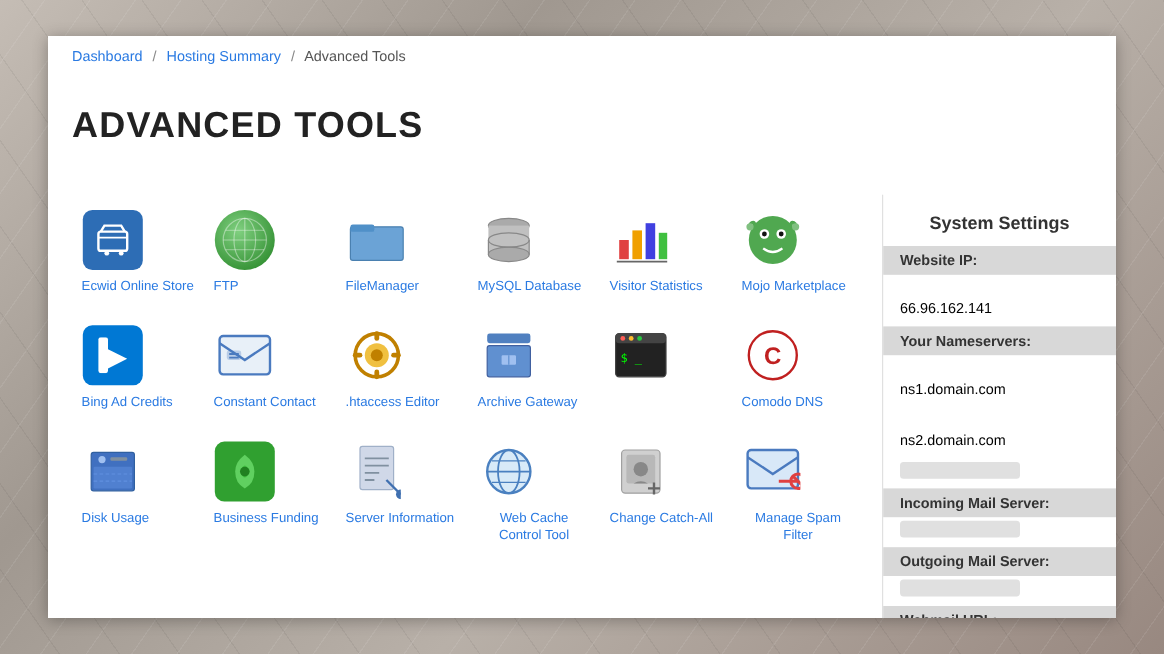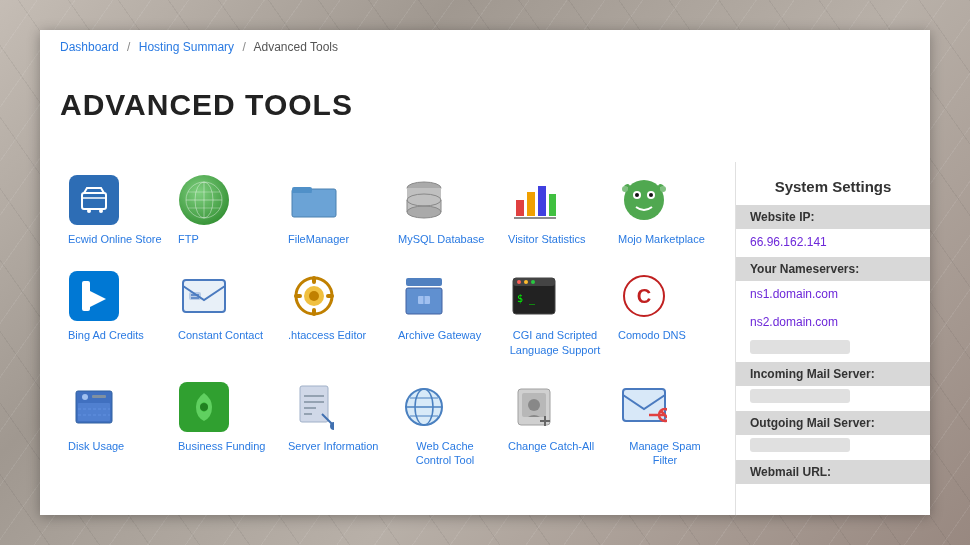--- a/index.html
+++ b/index.html
@@ -138,23 +138,23 @@
 
     .sidebar-row-header {
       background: #d8d8d8;
       padding: 5px 14px;
       font-size: 12px;
       font-weight: bold;
       color: #333;
     }
 
     .sidebar-row-value {
-      padding: 6px 14px 8px;
+      padding: 21px 14px 8px;
       font-size: 12px;
-      color: #6d28d9;
+      color: #000000;
     }
 
     .sidebar-row-value.blurred {
       color: #aaa;
       letter-spacing: 2px;
     }
   </style>
 </head>
 <body>
 
@@ -327,21 +327,20 @@
       <svg width="46" height="40" viewBox="0 0 46 40" fill="none">
         <rect x="2" y="2" width="42" height="36" rx="3" fill="#222" stroke="#444" stroke-width="1"></rect>
         <rect x="2" y="2" width="42" height="8" rx="3" fill="#444"></rect>
         <circle cx="8" cy="6" r="2" fill="#ff5f57"></circle>
         <circle cx="15" cy="6" r="2" fill="#ffbd2e"></circle>
         <circle cx="22" cy="6" r="2" fill="#28c940"></circle>
         <text x="6" y="26" font-family="monospace" font-size="10" fill="#00ff00">$ _</text>
       </svg>
     </div>
             </div>
-            <span class="tool-label">CGI and Scripted Language Support</span>
           </div>
           <div class="tool-item">
             <div class="tool-icon">
               <div style="width:50px;height:50px;display:flex;align-items:center;justify-content:center;">
       <svg width="46" height="46" viewBox="0 0 46 46" fill="none">
         <circle cx="23" cy="23" r="20" fill="white" stroke="#c02020" stroke-width="2"></circle>
         <text x="23" y="30" text-anchor="middle" font-size="20" font-weight="bold" fill="#c02020" font-family="Arial">C</text>
       </svg>
     </div>
             </div>

